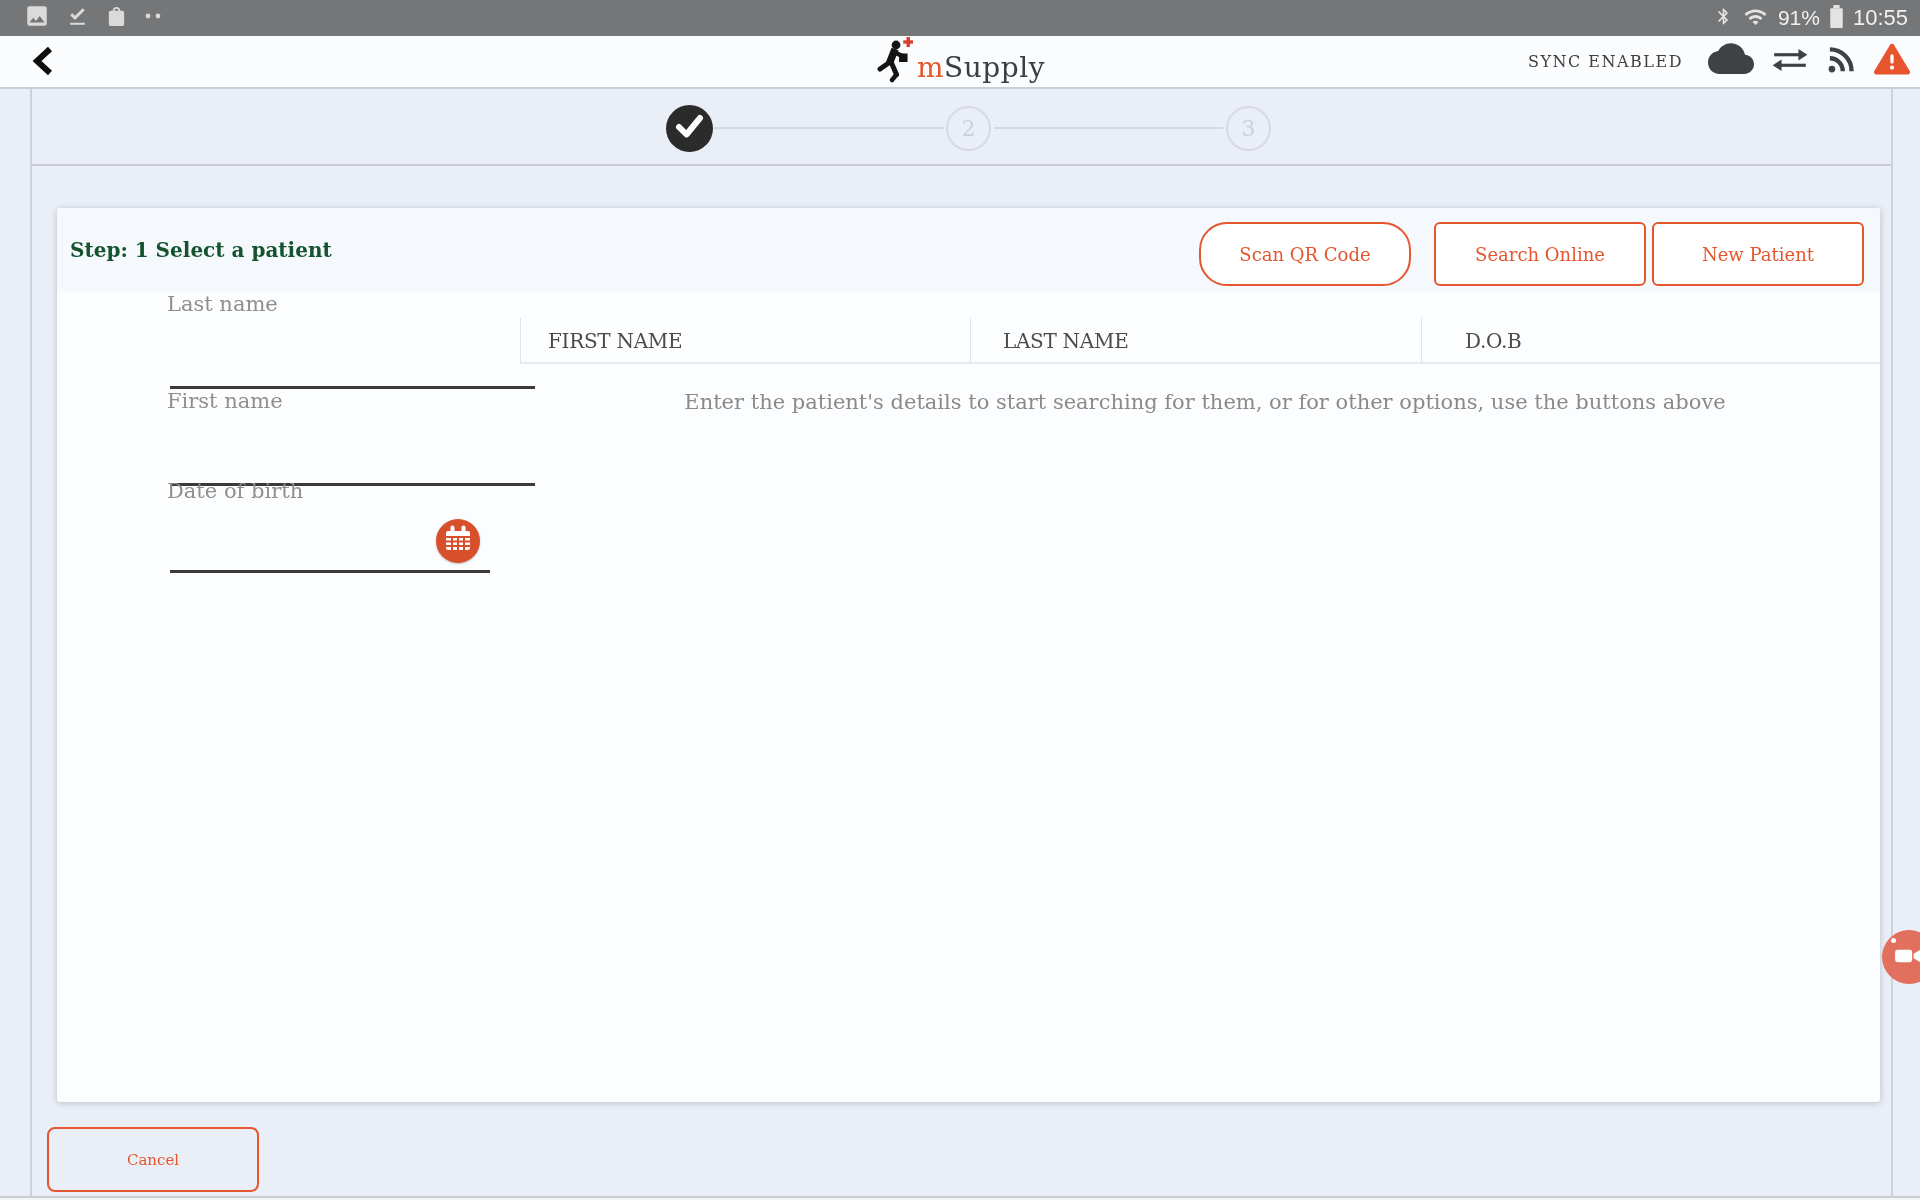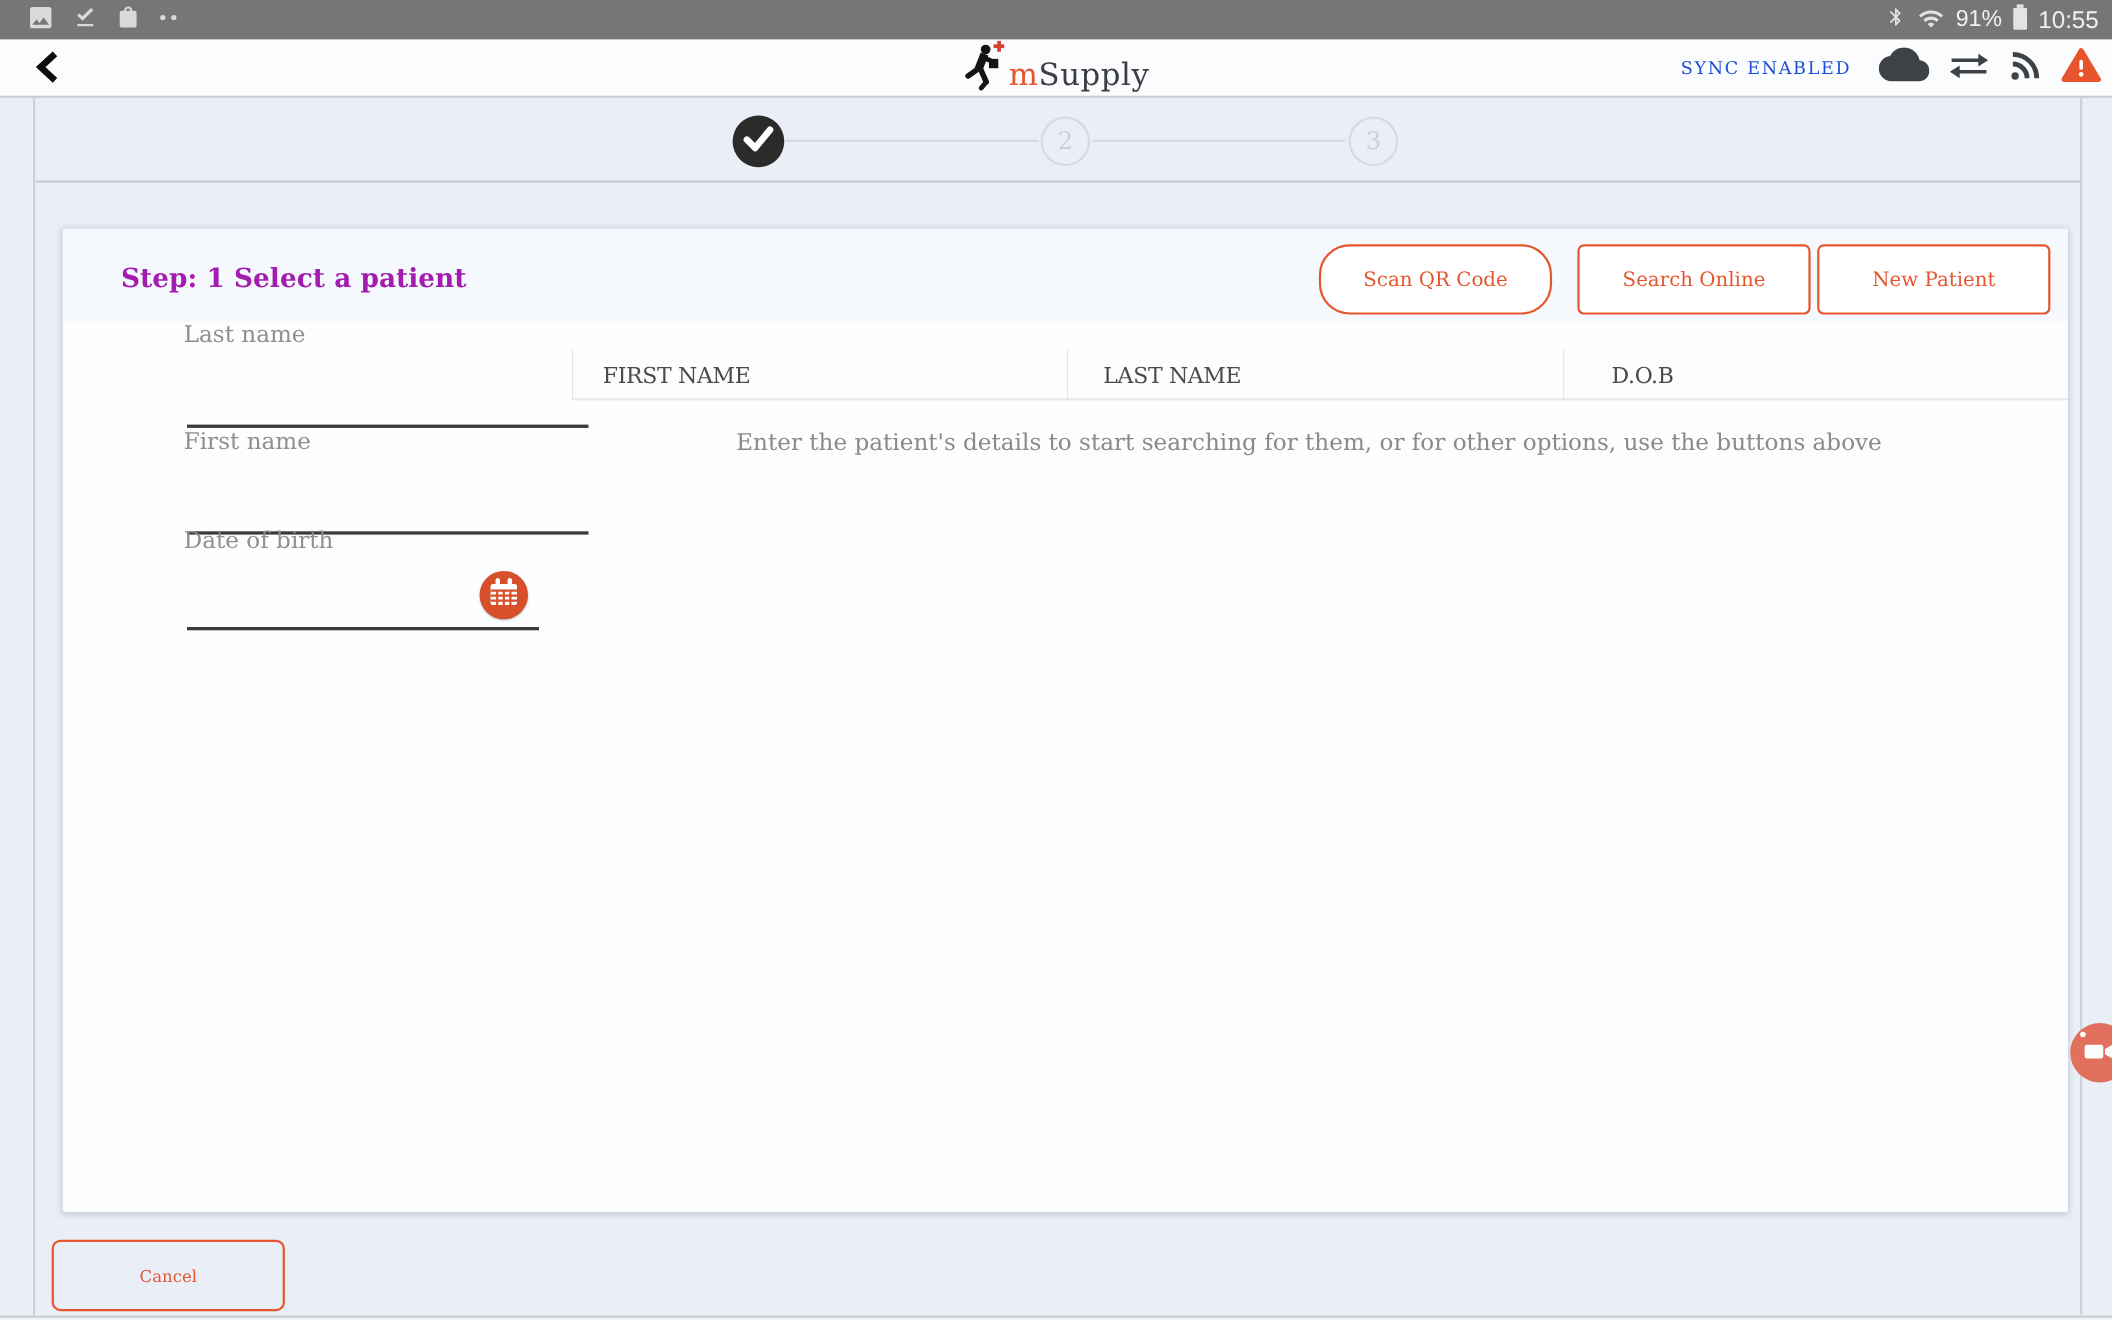--- a/index.html
+++ b/index.html
@@ -21,37 +21,37 @@
   .sb-time{font-size:22px;}
 
   
   #app-header{position:absolute;left:0;top:36px;width:1920px;height:53px;background:var(--header-bg);
     border-bottom:2px solid #c9ccd2;}
   #back-button{position:absolute;left:22px;top:6px;width:42px;height:42px;display:flex;align-items:center;justify-content:center;cursor:pointer;}
   #logo{position:absolute;left:50%;top:0;height:51px;transform:translateX(-50%);display:flex;align-items:center;gap:4px;}
   #logo-text{font-size:28px;font-weight:500;color:#3b3e42;letter-spacing:.5px;margin-top:11px;}
   #logo-text .m{color:var(--accent);}
   #header-right{position:absolute;right:10px;top:0;height:51px;display:flex;align-items:center;gap:17px;}
-  #sync-status{font-size:16px;letter-spacing:1.5px;color:#1d4ed8;margin-right:8px;}
+  #sync-status{font-size:16px;letter-spacing:1.5px;color:#404040;margin-right:8px;}
 
   
   .vline{position:absolute;width:2px;background:#cdd1d8;}
   .hline{position:absolute;height:2px;background:#c8ccd2;}
 
   
   .step-connector{position:absolute;height:2px;background:#d5d9e0;top:127px;}
   .step{position:absolute;border-radius:50%;display:flex;align-items:center;justify-content:center;}
   .step.done{width:47px;height:47px;background:var(--step-done-bg);top:105px;cursor:pointer;}
   .step.pending{width:45px;height:45px;border:2px solid #d7dbe1;color:#ccd1d9;font-size:22px;top:106px;}
 
   
   #card{position:absolute;left:57px;top:208px;width:1823px;height:894px;background:var(--card-bg);
     border-radius:3px;box-shadow:0 1px 6px rgba(70,80,100,.3);}
   #card-titlebar{position:absolute;left:0;top:0;width:1823px;height:84px;background:#f5f8fc;border-radius:3px 3px 0 0;}
-  #card-title{position:absolute;left:13px;top:30px;font-size:24px;font-weight:700;color:#a21caf;margin-left:40px;}
+  #card-title{position:absolute;left:13px;top:30px;font-size:20px;font-weight:700;color:#14532d;}
   .action-btn{position:absolute;top:14px;width:212px;height:64px;background:#fff;border:2px solid var(--accent);
     border-radius:6px;color:var(--accent);font-family:"DejaVu Serif",serif;font-size:18px;cursor:pointer;}
   #btn-scan{left:1142px;border-radius:28px;} #btn-search{left:1377px;} #btn-new{left:1595px;}
 
   
   .field{position:absolute;left:110px;width:368px;}
   .field-label{font-size:21px;color:#8f8f8f;}
   .line-input{position:absolute;left:3px;bottom:0;width:365px;height:40px;background:transparent;border:none;
     border-bottom:3px solid #3a3a3a;font-family:"DejaVu Serif",serif;font-size:22px;color:#333;outline:none;}
   #field-lastname{top:84px;height:97px;}
@@ -59,21 +59,21 @@
   #field-dob{top:271px;height:94px;}
   #field-dob .line-input{width:320px;}
   #calendar-button{position:absolute;left:379px;top:311px;width:44px;height:44px;border-radius:50%;
     background:var(--accent-deep);border:none;cursor:pointer;display:flex;align-items:center;justify-content:center;
     box-shadow:0 1px 2px rgba(0,0,0,.25);}
 
   
   #table-header{position:absolute;left:463px;top:110px;width:1360px;height:46px;border-bottom:2px solid #e7e9ec;}
   .col-sep{position:absolute;top:0;width:1px;height:46px;background:#e2e4e8;}
   .col-head{position:absolute;top:11px;font-size:20px;color:#4b4b4b;letter-spacing:-.3px;}
-  #empty-message{position:absolute;left:453px;top:182px;width:1360px;text-align:center;font-size:21px;color:#8a8a8a;}
+  #empty-message{position:absolute;left:468px;top:182px;width:1360px;text-align:center;font-size:21px;color:#8a8a8a;}
 
   
   #cancel-button{position:absolute;left:47px;top:1127px;width:212px;height:65px;background:transparent;
     border:2px solid var(--accent);border-radius:8px;color:var(--accent);font-family:"DejaVu Serif",serif;
     font-size:15px;cursor:pointer;}
   #bottom-strip{position:absolute;left:0;top:1196px;width:1920px;height:4px;background:#f2f4f8;border-top:2px solid #c9cdd3;}
 
   
   #record-float{position:absolute;left:1882px;top:930px;width:54px;height:54px;border-radius:50%;
     background:var(--float-btn-bg);opacity:.95;border:none;cursor:pointer;display:flex;align-items:center;justify-content:center;}

